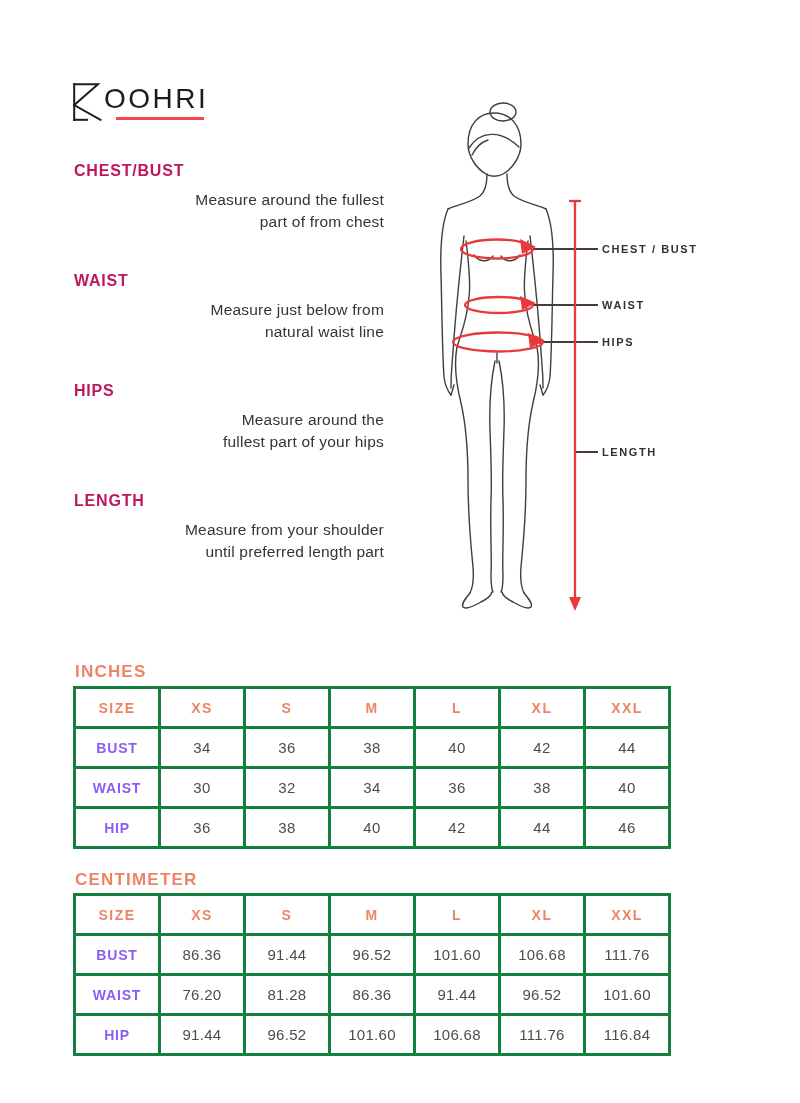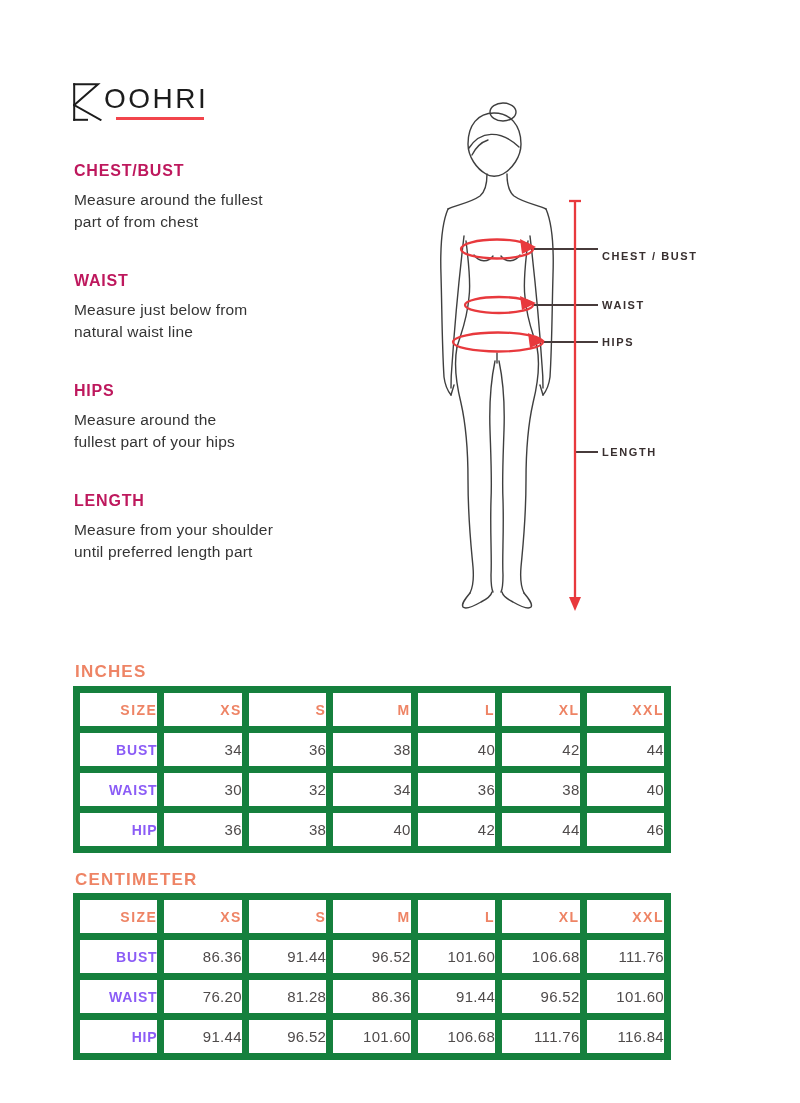--- a/index.html
+++ b/index.html
@@ -19,49 +19,49 @@
   .logo-underline { position:absolute; left:43px; top:35px; width:88px; height:3px; background:#F2454C; }
 
   
   .instructions { position:absolute; left:74px; top:161px; width:310px; }
   .inst { margin:0 0 38px 0; }
   .inst h3 {
     margin:0 0 9px 0; font-size:16px; line-height:19px; font-weight:bold;
     letter-spacing:0.8px; color:#be185d;
   }
   .inst p { margin:0; font-size:15.5px; line-height:22px; color:#343434; letter-spacing:0.2px; }
-  .inst .line { display:block; }
+  .inst .line { display:block;text-align:right; }
 
   
   .figure-svg { position:absolute; left:420px; top:95px; }
   .fig-label {
     position:absolute; font-size:11px; font-weight:bold; letter-spacing:1.6px;
     color:#382f2f; white-space:nowrap;
   }
-  .lbl-chest  { left:602px; top:250px; }
+  .lbl-chest  { left:602px; top:243px; }
   .lbl-waist  { left:602px; top:299px; }
   .lbl-hips   { left:602px; top:336px; }
   .lbl-length { left:602px; top:446px; }
 
   
   .table-title {
     position:absolute; left:75px; font-size:17px; font-weight:bold;
     letter-spacing:1.2px; color:#EE8465;
   }
   .title-inches { top:662px; }
   .title-cm     { top:870px; }
 
   table.size-table {
     position:absolute; left:73px; width:598px; border-collapse:collapse;
     table-layout:fixed; background:#ffffff;
   }
   .t-inches { top:686px; }
   .t-cm     { top:893px; }
   table.size-table td {
-    border:7px solid #15803d; text-align:right; vertical-align:middle;
+    border:3px solid #15803d; text-align:center; vertical-align:middle;
     height:40px; padding:0; font-size:15px; color:#4f4b4b; letter-spacing:0.3px;
   }
   .t-inches td { height:41px; }
   table.size-table tr.hdr td {
     color:#EE8465; font-weight:bold; font-size:14px; letter-spacing:1.5px;
   }
   table.size-table td.rowlabel {
     color:#8b5cf6; font-weight:bold; font-size:14px; letter-spacing:0.8px;
   }
 </style>

